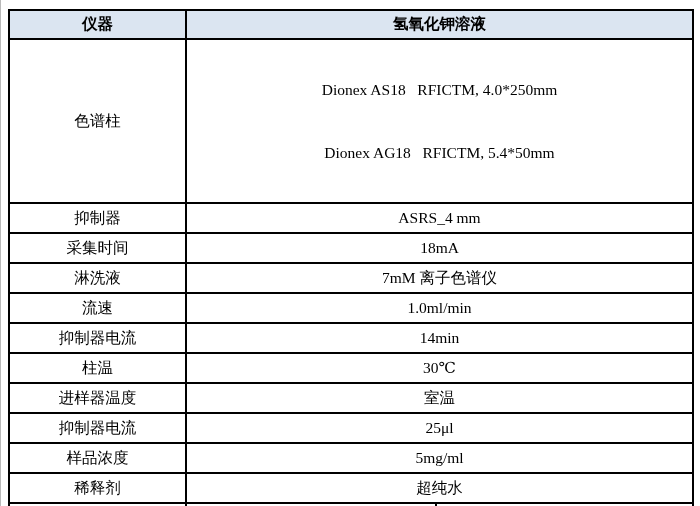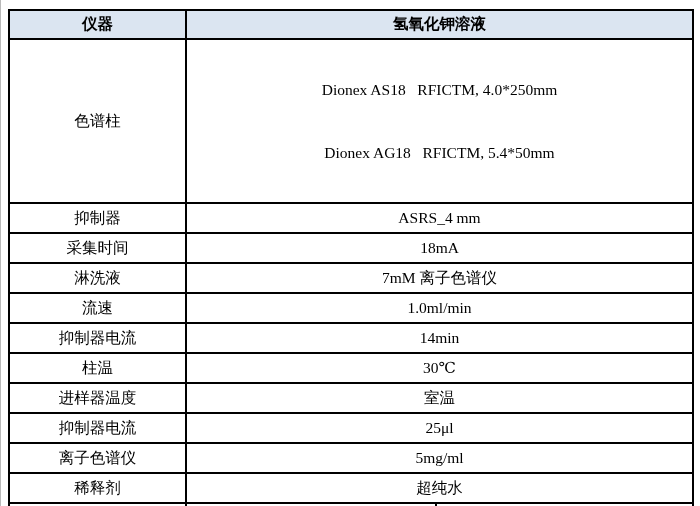--- a/index.html
+++ b/index.html
@@ -102,21 +102,21 @@
     </tr>
     <tr class="std">
       <td>进样器温度</td>
       <td colspan="2">室温</td>
     </tr>
     <tr class="std">
       <td>抑制器电流</td>
       <td colspan="2">25μl</td>
     </tr>
     <tr class="std">
-      <td>离子色谱仪</td>
+      <td>样品浓度</td>
       <td colspan="2">5mg/ml</td>
     </tr>
     <tr class="std">
       <td>稀释剂</td>
       <td colspan="2">超纯水</td>
     </tr>
 
     <tr class="grad">
       <td rowspan="3">梯度洗脱表</td>
       <td>时间(min)</td>

